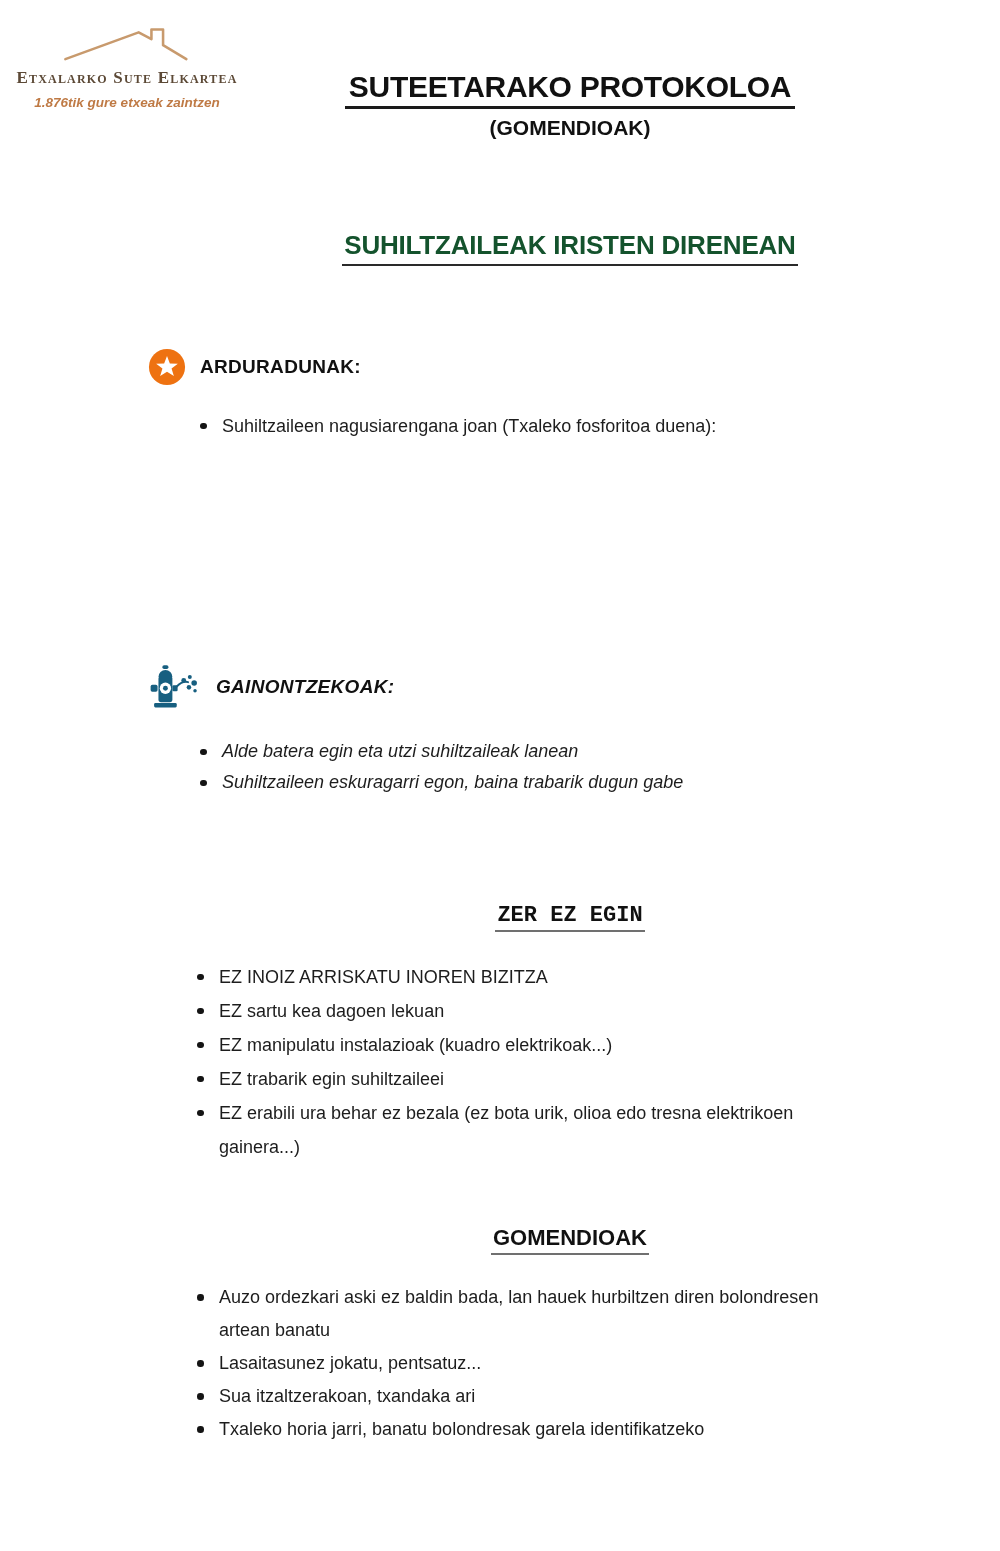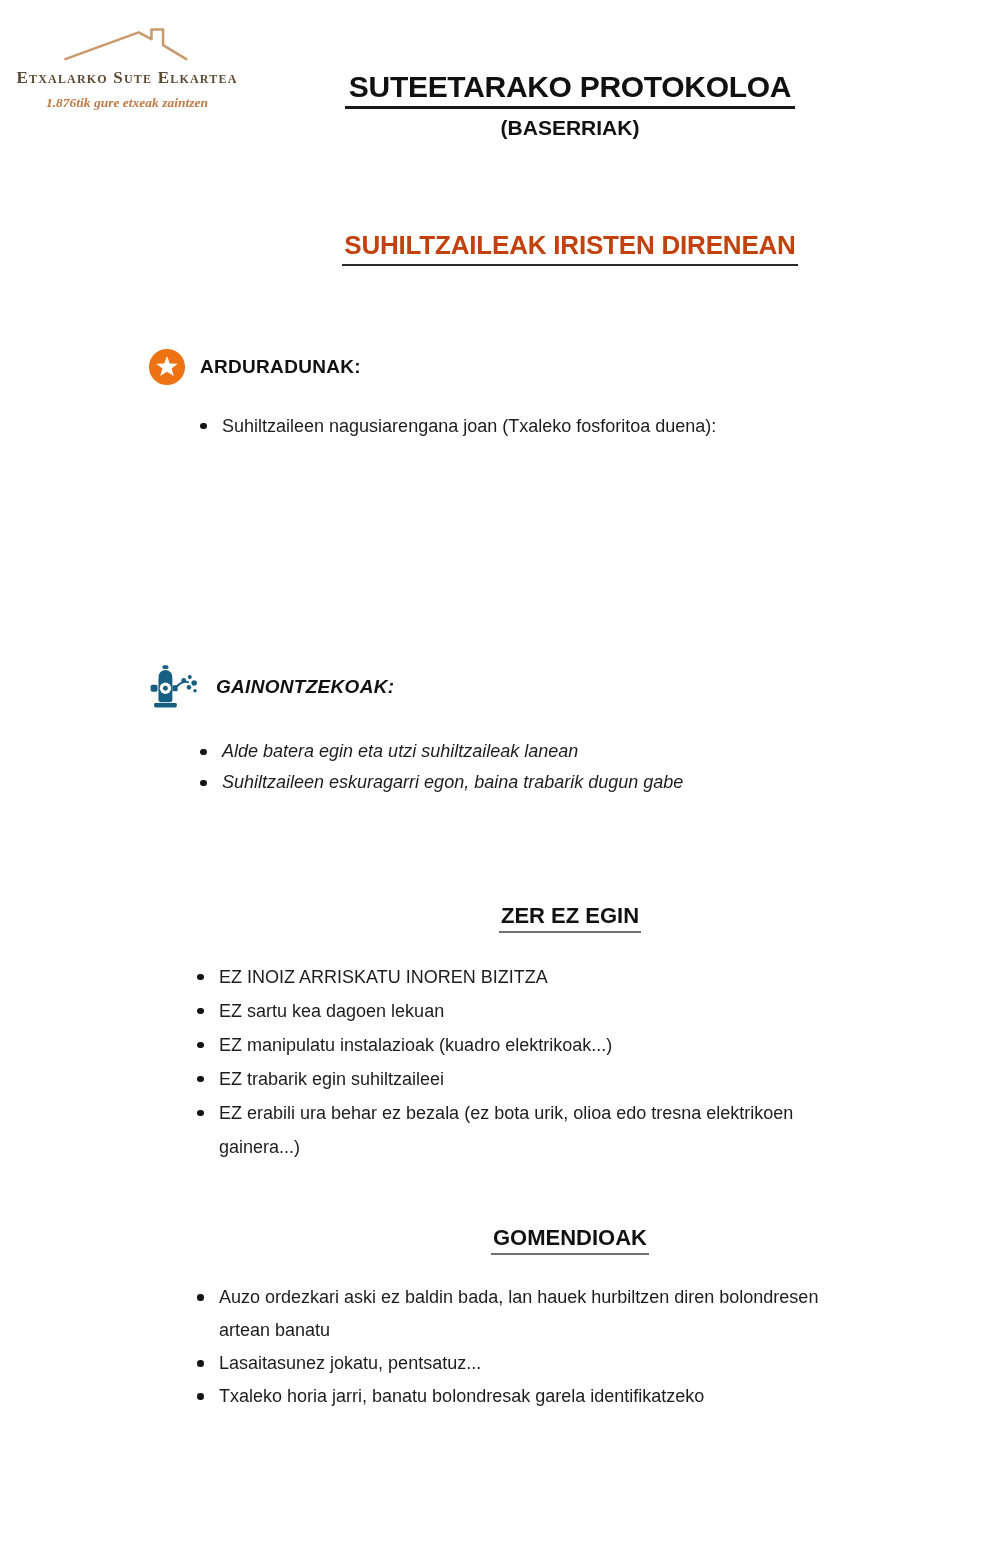--- a/index.html
+++ b/index.html
@@ -8,33 +8,33 @@
     font-family:"Liberation Sans",sans-serif;color:#1f1f1f;overflow:hidden;
   }
   
   .logo{position:absolute;left:16px;top:24px;width:222px;text-align:center;}
   .logo .roof{display:block;margin:0 auto 4px auto;}
   .logo .org-name{
     font-family:"Liberation Serif",serif;font-variant:small-caps;
     font-weight:600;font-size:17px;letter-spacing:1.2px;color:#5c4936;white-space:nowrap;
   }
   .logo .org-tagline{
-    font-family:Liberation Serif, serif;font-style:italic;font-weight:600;
+    font-family:Liberation Sans, sans-serif;font-style:italic;font-weight:600;
     font-size:13.5px;color:#bf7a45;margin-top:7px;
   }
   
   .title-block{position:absolute;left:140px;top:70px;width:860px;text-align:center;}
   .doc-title{
     display:inline-block;font-size:30px;font-weight:700;letter-spacing:-0.3px;color:#111;
     border-bottom:3px solid #1a1a1a;padding:0 4px 2px 4px;line-height:34px;white-space:nowrap;
   }
   .doc-subtitle{font-size:21px;font-weight:700;color:#111;margin-top:7px;}
   .main-heading-wrap{position:absolute;left:140px;top:230px;width:860px;text-align:center;}
   .main-heading{
-    display:inline-block;font-size:26px;font-weight:700;color:#c2410c;letter-spacing:-0.2px;
+    display:inline-block;font-size:26px;font-weight:700;color:#14532d;letter-spacing:-0.2px;
     border-bottom:2px solid #2a2a2a;padding:0 2px 3px 2px;white-space:nowrap;
   }
   .center-heading-wrap{position:absolute;width:860px;left:140px;text-align:center;}
   .center-heading{
     display:inline-block;font-size:22px;font-weight:700;color:#111;
     border-bottom:2px solid #707070;padding:0 2px 2px 2px;white-space:nowrap;
   }
   
   .section{position:absolute;left:148px;width:832px;}
   .sec-head{display:flex;align-items:center;gap:14px;}
@@ -66,21 +66,21 @@
   <div class="logo">
     <svg class="roof" width="128" height="40" viewBox="0 0 110 34">
       <polyline points="2,30 65,7 76,12.8 76,4.5 86,4.5 86,18 106,30" fill="none" stroke="#c89a6d" stroke-width="2.2" stroke-linejoin="round" stroke-linecap="round"></polyline>
     </svg>
     <div class="org-name">Etxalarko Sute Elkartea</div>
     <div class="org-tagline">1.876tik gure etxeak zaintzen</div>
   </div>
 
   <div class="title-block">
     <div class="doc-title">SUTEETARAKO PROTOKOLOA</div>
-    <div class="doc-subtitle">(BASERRIAK)</div>
+    <div class="doc-subtitle">(GOMENDIOAK)</div>
   </div>
 
   <div class="main-heading-wrap">
     <span class="main-heading">SUHILTZAILEAK IRISTEN DIRENEAN</span>
   </div>
 
   <div class="section" style="top:348px;">
     <div class="sec-head">
       <svg width="38" height="38" viewBox="0 0 40 40">
         <circle cx="20" cy="20" r="19" fill="#ee7211"></circle>
@@ -114,21 +114,21 @@
         <circle cx="20" cy="28" r="2.8" fill="#175f80"></circle>
       </svg>
       <span class="sec-label">GAINONTZEKOAK:</span>
     </div>
     <ul class="doc-list tight" style="margin:26px 0 0 50px;">
       <li>Alde batera egin eta utzi suhiltzaileak lanean</li>
       <li>Suhiltzaileen eskuragarri egon, baina trabarik dugun gabe</li>
     </ul>
   </div>
 
-  <div class="center-heading-wrap" style="top:903px;">
+  <div class="center-heading-wrap" style="top:903px;font-family:Liberation Mono, monospace;">
     <span class="center-heading">ZER EZ EGIN</span>
   </div>
   <div class="section" style="top:933px;">
     <ul class="doc-list gap34" style="margin:27px 0 0 47px;">
       <li>EZ INOIZ ARRISKATU INOREN BIZITZA</li>
       <li>EZ sartu kea dagoen lekuan</li>
       <li>EZ manipulatu instalazioak (kuadro elektrikoak...)</li>
       <li>EZ trabarik egin suhiltzaileei</li>
       <li class="wrap2">EZ erabili ura behar ez bezala (ez bota urik, olioa edo tresna elektrikoen
 gainera...)</li>
@@ -136,17 +136,18 @@
   </div>
 
   <div class="center-heading-wrap" style="top:1225px;">
     <span class="center-heading">GOMENDIOAK</span>
   </div>
   <div class="section" style="top:1253px;">
     <ul class="doc-list gap33" style="margin:28px 0 0 47px;">
       <li class="wrap2">Auzo ordezkari aski ez baldin bada, lan hauek hurbiltzen diren bolondresen
 artean banatu</li>
       <li>Lasaitasunez jokatu, pentsatuz...</li>
+      <li>Sua itzaltzerakoan, txandaka ari</li>
       <li>Txaleko horia jarri, banatu bolondresak garela identifikatzeko</li>
     </ul>
   </div>
 
 </div>
 
 </body></html>

